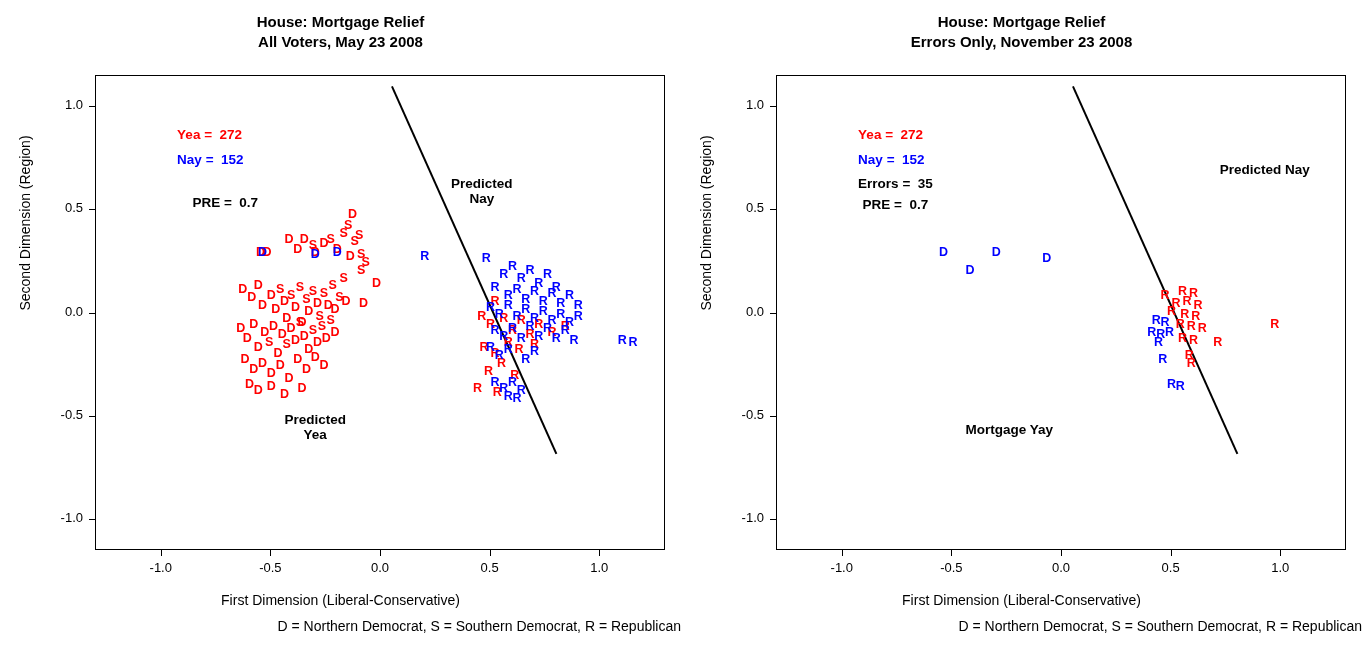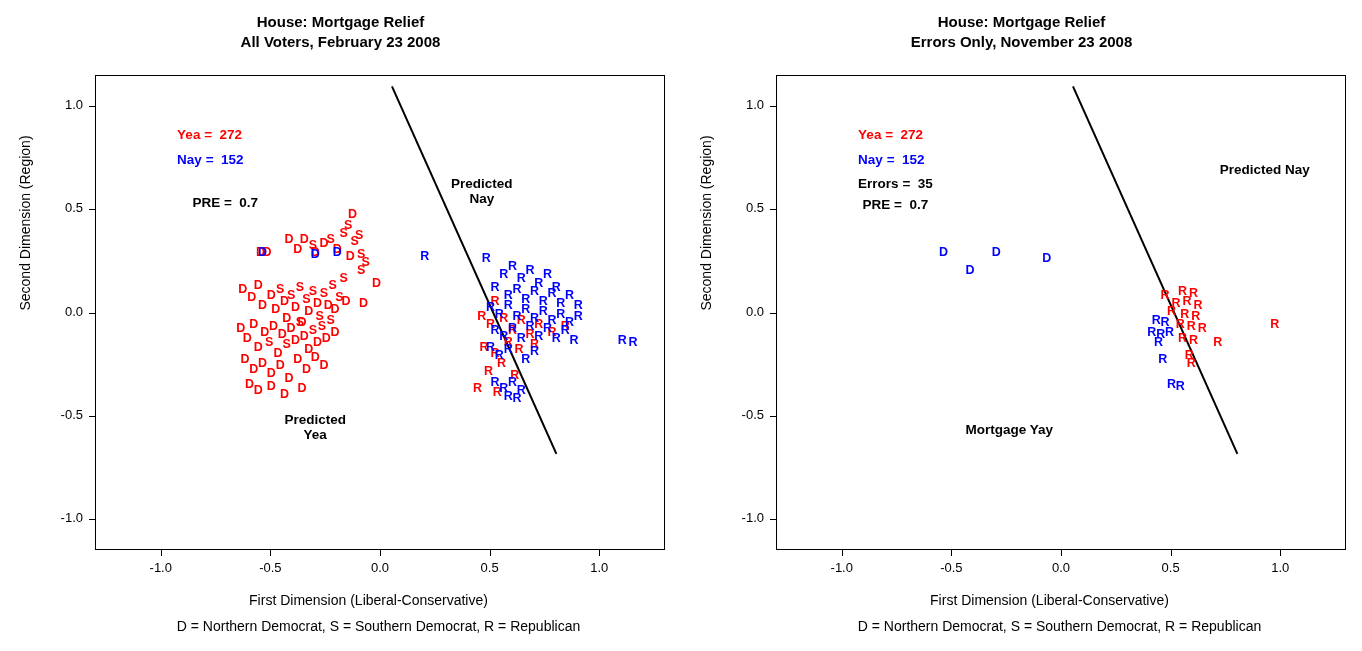--- a/index.html
+++ b/index.html
@@ -63,30 +63,28 @@
     transform-origin: center center;
     white-space: nowrap;
   }
   .xlabel {
     position: absolute;
     left: 0;
     width: 681px;
     top: 592px;
     text-align: center;
     font-size: 14px;
-    padding-left: 28px;
   }
   .legend-note {
     position: absolute;
     left: 0;
     width: 681px;
     top: 618px;
-    text-align: center;
+    text-align: right;
     font-size: 14px;
-    padding-left: 38px;
   }
 
   .tick-x {
     position: absolute;
     font-size: 13px;
     text-align: center;
     width: 50px;
     margin-left: -25px;
   }
   .tick-y {
@@ -137,21 +135,21 @@
     height: 475px;
     pointer-events: none;
   }
 </style>
 </head>
 <body>
 
 <div class="page">
   <div class="panel panel-left" id="panel-left">
     <div class="chart-title line1">House: Mortgage Relief</div>
-    <div class="chart-title line2">All Voters, February 23 2008</div>
+    <div class="chart-title line2">All Voters, May 23 2008</div>
     <div class="plot-frame">
         <svg class="cutline" viewBox="0 0 570 475" width="570" height="475">
           <line x1="295.9615384615385" y1="10.326086956521692" x2="460.3846153846154" y2="377.9347826086957" stroke="#000" stroke-width="2"></line>
         </svg>
         <span class="pt red" style="left: 164.423px; top: 175.543px; color: rgb(255, 0, 0);">D</span>
         <span class="pt red" style="left: 171px; top: 175.543px; color: rgb(255, 0, 0);">D</span>
         <span class="pt red" style="left: 192.923px; top: 163.152px; color: rgb(255, 0, 0);">D</span>
         <span class="pt red" style="left: 201.692px; top: 173.478px; color: rgb(255, 0, 0);">D</span>
         <span class="pt red" style="left: 208.269px; top: 163.152px; color: rgb(255, 0, 0);">D</span>
         <span class="pt red" style="left: 217.038px; top: 169.348px; color: rgb(255, 0, 0);">S</span>

